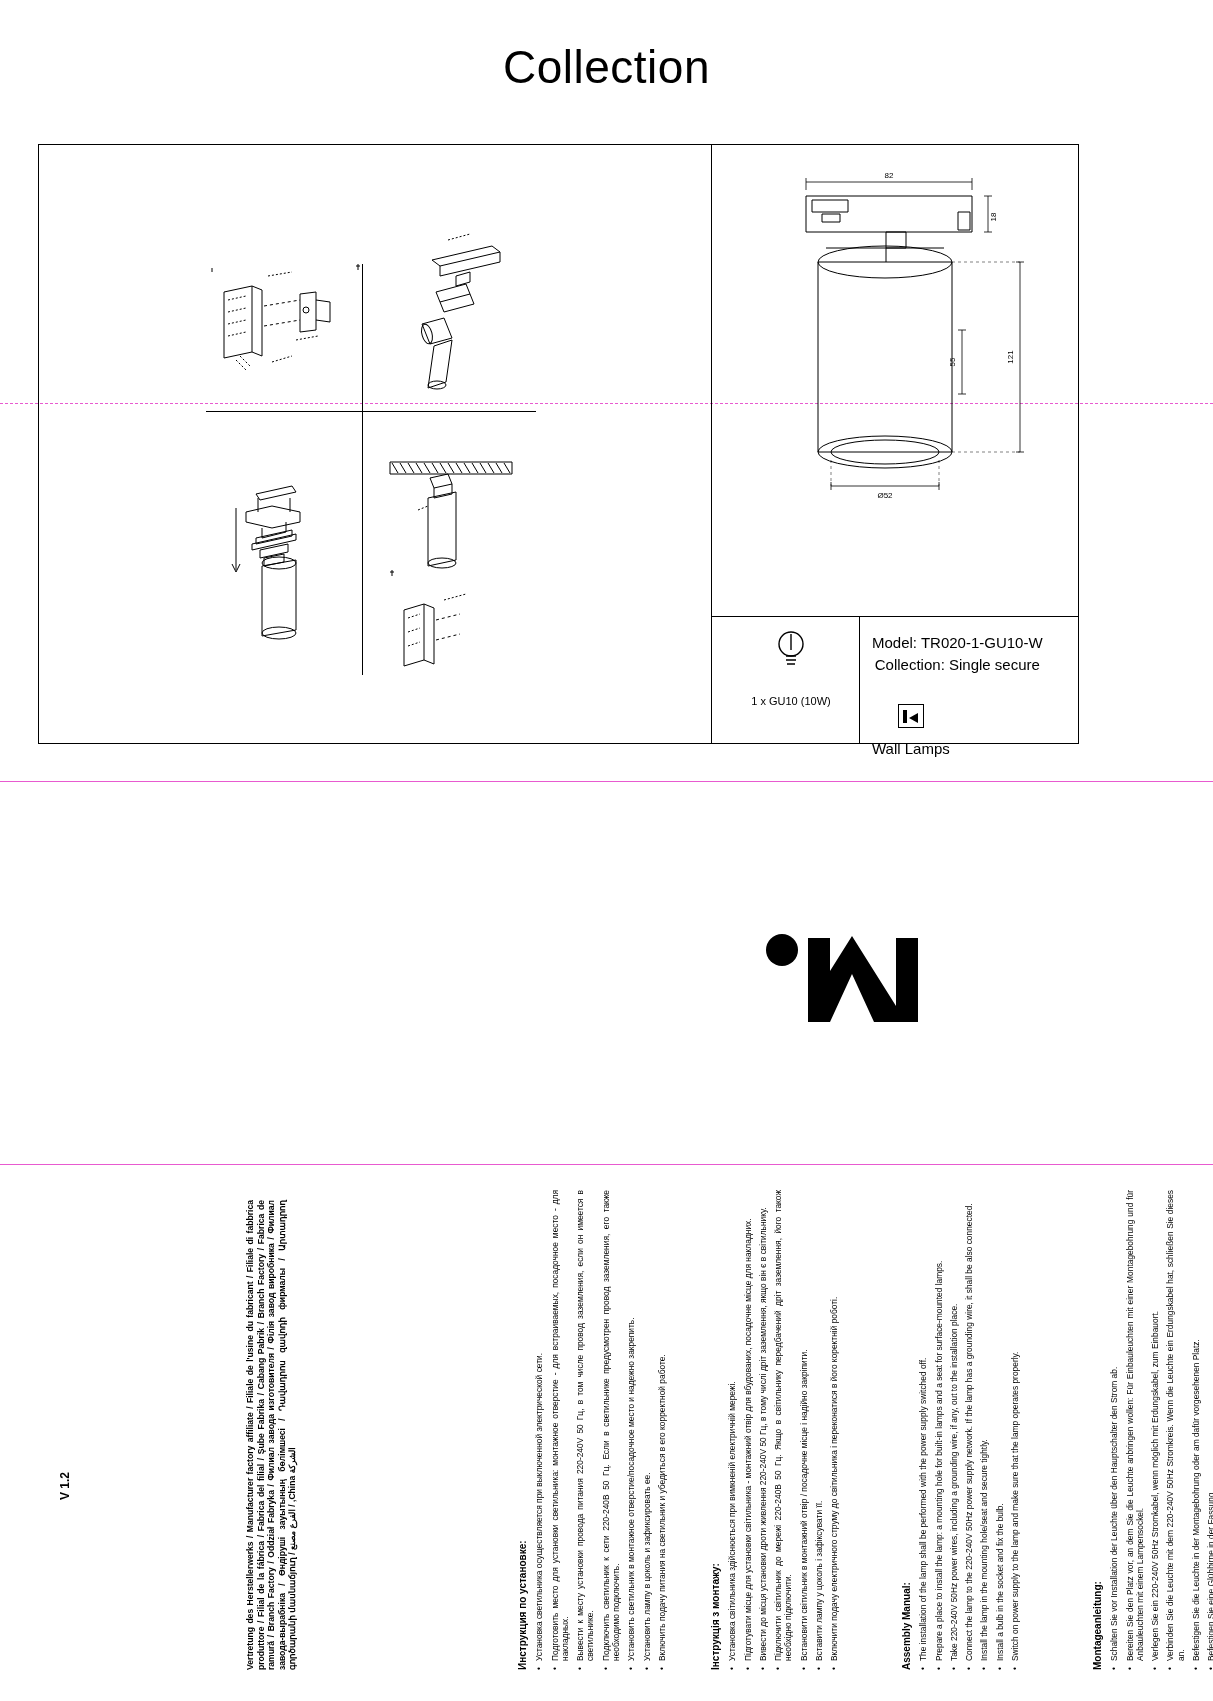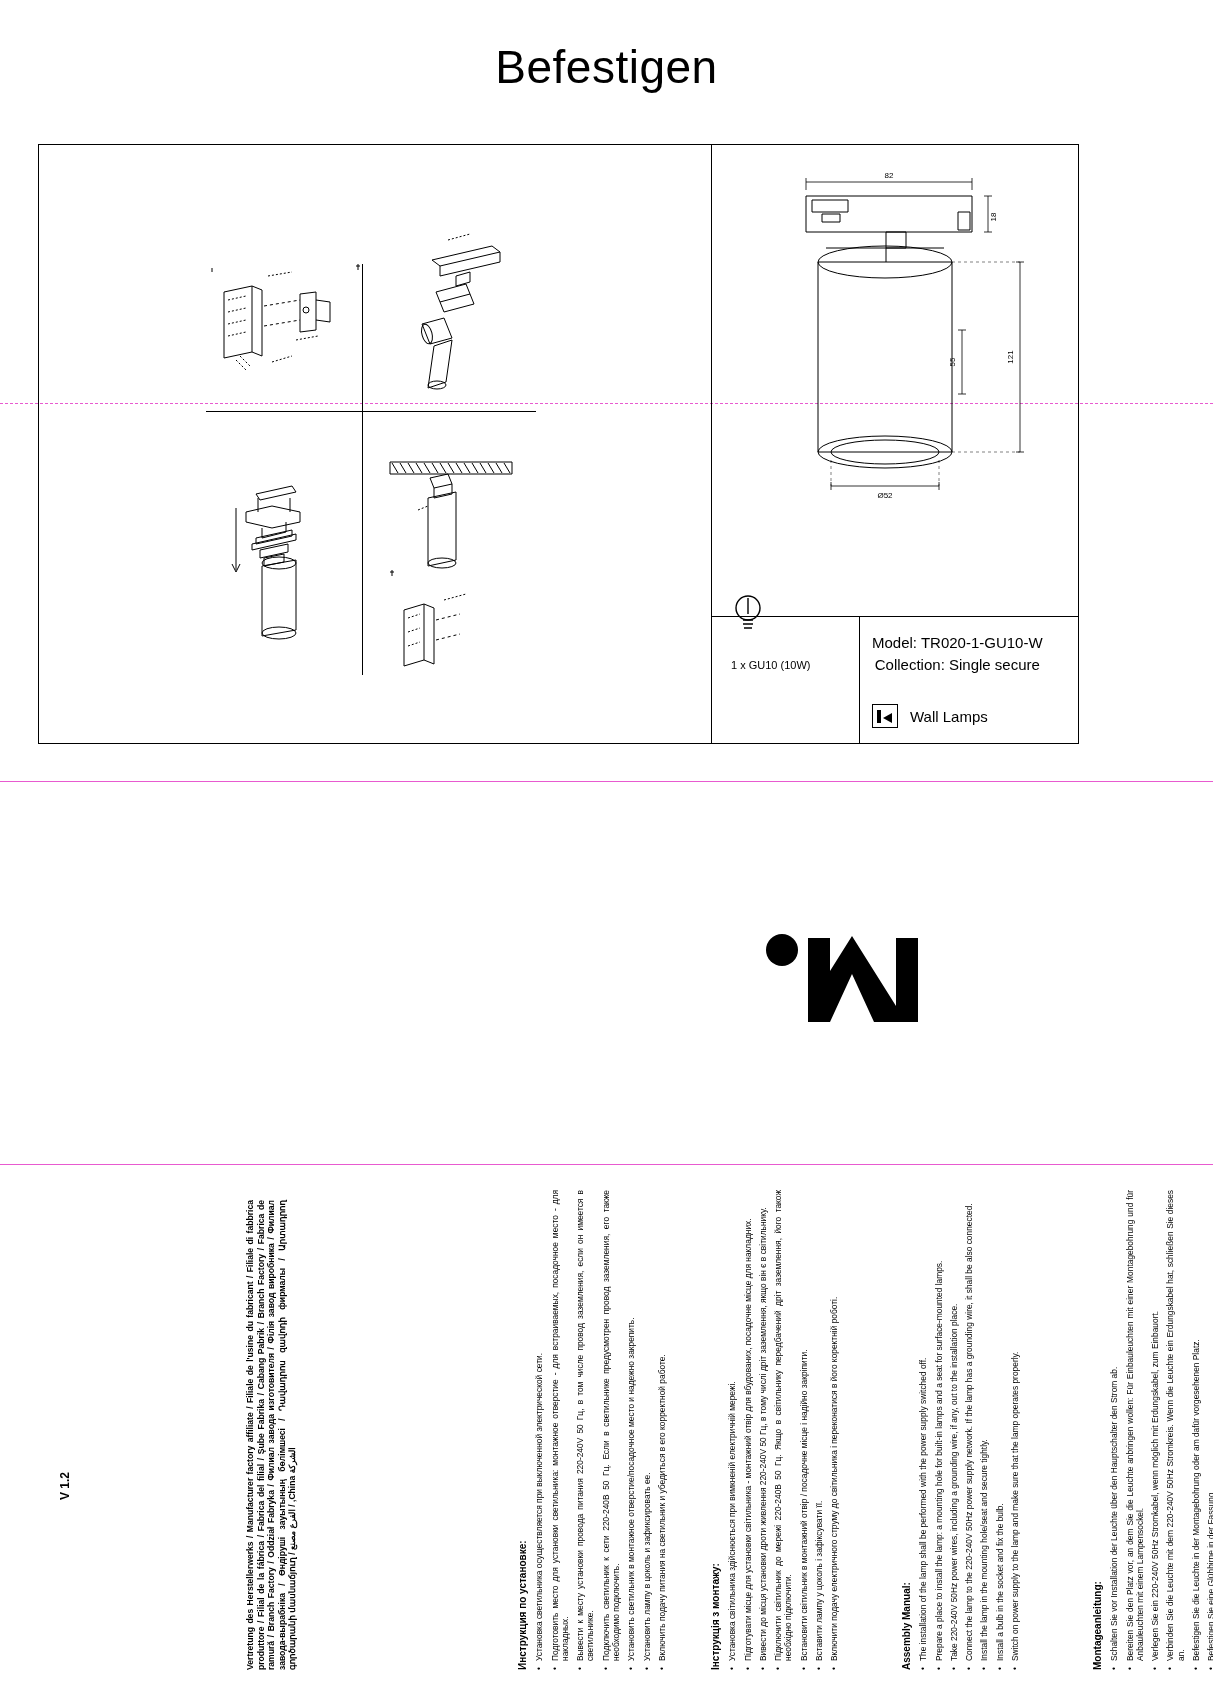--- a/index.html
+++ b/index.html
@@ -100,22 +100,23 @@
     left: 859px;
     top: 616px;
     height: 128px;
     width: 0;
     border-left: 1px solid #000;
   }
 
   .lamp-spec {
     position: absolute;
     left: 731px;
-    top: 592px;
+    top: 628px;
     width: 120px;
+    text-align: center;
   }
   .lamp-glyph {
     font-size: 34px;
     line-height: 46px;
   }
   .lamp-spec .cap {
     font-size: 11px;
     margin-top: 12px;
   }
 
@@ -128,20 +129,21 @@
     text-align: center;
   }
   .wall-lamps-row {
     position: absolute;
     left: 872px;
     top: 704px;
     display: flex;
     align-items: center;
     gap: 12px;
     font-size: 15px;
+    flex-direction: column;
   }
   .wl-icon {
     width: 26px; height: 24px;
     border: 1px solid #000;
     position: relative;
     box-sizing: border-box;
   }
   .wl-icon:before {
     content: "";
     position: absolute;
@@ -218,21 +220,21 @@
     transform: rotate(-90deg);
     font-size: 12px;
     font-weight: bold;
   }
 </style>
 </head>
 <body>
 
 <div class="page">
 
-  <div class="doc-title">Befestigen</div>
+  <div class="doc-title">Collection</div>
 
   <div class="fold-line f1"></div>
   <div class="fold-line solid-mag f2"></div>
   <div class="fold-line solid-mag f3"></div>
 
   <div class="main-box"></div>
   <div class="vline-main"></div>
   <div class="q-vline"></div>
   <div class="q-hline"></div>
   <div class="rb-hline"></div>

